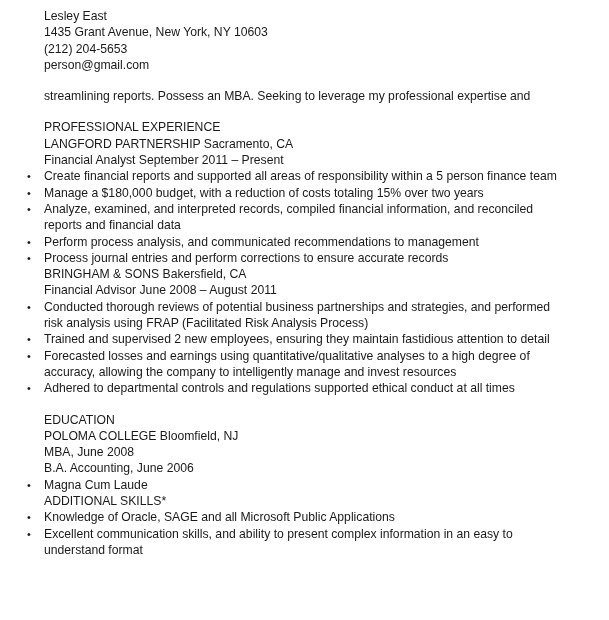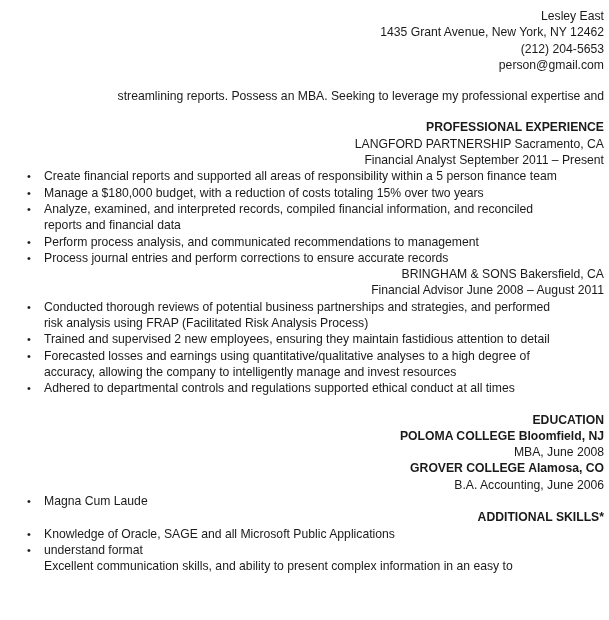--- a/index.html
+++ b/index.html
@@ -1,33 +1,33 @@
 <!DOCTYPE html>
 <html><head>
 <meta charset="utf-8">
 <style>
   html, body { margin: 0; padding: 0; background: #ffffff; }
   body { width: 609px; height: 620px; overflow: hidden; position: relative;
          font-family: "Liberation Sans", "DejaVu Sans", sans-serif; color: #1a1a1a; font-size: 12.2px; }
   .doc { position: absolute; left: 44px; top: 8px; width: 560px; }
-  .line { height: 16.3px; line-height: 16.3px; white-space: nowrap; text-align: right; }
+  .line { height: 16.3px; line-height: 16.3px; white-space: nowrap; }
   .gap { height: 15px; }
-  .bold { font-weight: bold; }
+  .bold { font-weight: normal; }
   ul.blist { list-style: none; margin: 0; padding: 0; }
   ul.blist li { position: relative; line-height: 16.3px; }
   ul.blist li .bullet { position: absolute; left: -17px; top: 0; font-size: 11px; }
   ul.blist li .txt { display: block; }
 </style>
 </head>
 <body>
 
 <div class="doc">
   <div>
     <div class="line">Lesley East</div>
-    <div class="line">1435 Grant Avenue, New York, NY 12462</div>
+    <div class="line">1435 Grant Avenue, New York, NY 10603</div>
     <div class="line">(212) 204-5653</div>
     <div class="line">person@gmail.com</div>
   </div>
   <div class="gap"></div>
   <div>
     <div class="line">streamlining reports. Possess an MBA. Seeking to leverage my professional expertise and</div>
   </div>
   <div class="gap"></div>
 
   <div>
@@ -86,37 +86,36 @@
         </div>
       </div>
   </div>
 
   <div class="gap"></div>
 
   <div>
     <div class="line bold">EDUCATION</div>
     <div class="line bold">POLOMA COLLEGE Bloomfield, NJ</div>
     <div class="line">MBA, June 2008</div>
-    <div class="line bold">GROVER COLLEGE Alamosa, CO</div>
     <div class="line">B.A. Accounting, June 2006</div>
     <ul class="blist">
       <li>
         <span class="bullet">•</span>
         <span class="txt">Magna Cum Laude</span>
       </li>
     </ul>
   </div>
 
   <div>
     <div class="line bold">ADDITIONAL SKILLS*</div>
     <ul class="blist" id="skills-list">
         <li>
           <span class="bullet">•</span>
           <span class="txt">Knowledge of Oracle, SAGE and all Microsoft Public Applications</span>
         </li>
         <li>
           <span class="bullet">•</span>
+          <span class="txt">Excellent communication skills, and ability to present complex information in an easy to</span>
           <span class="txt">understand format</span>
-          <span class="txt">Excellent communication skills, and ability to present complex information in an easy to</span>
         </li>
       </ul>
   </div>
 </div>
 
 </body></html>

